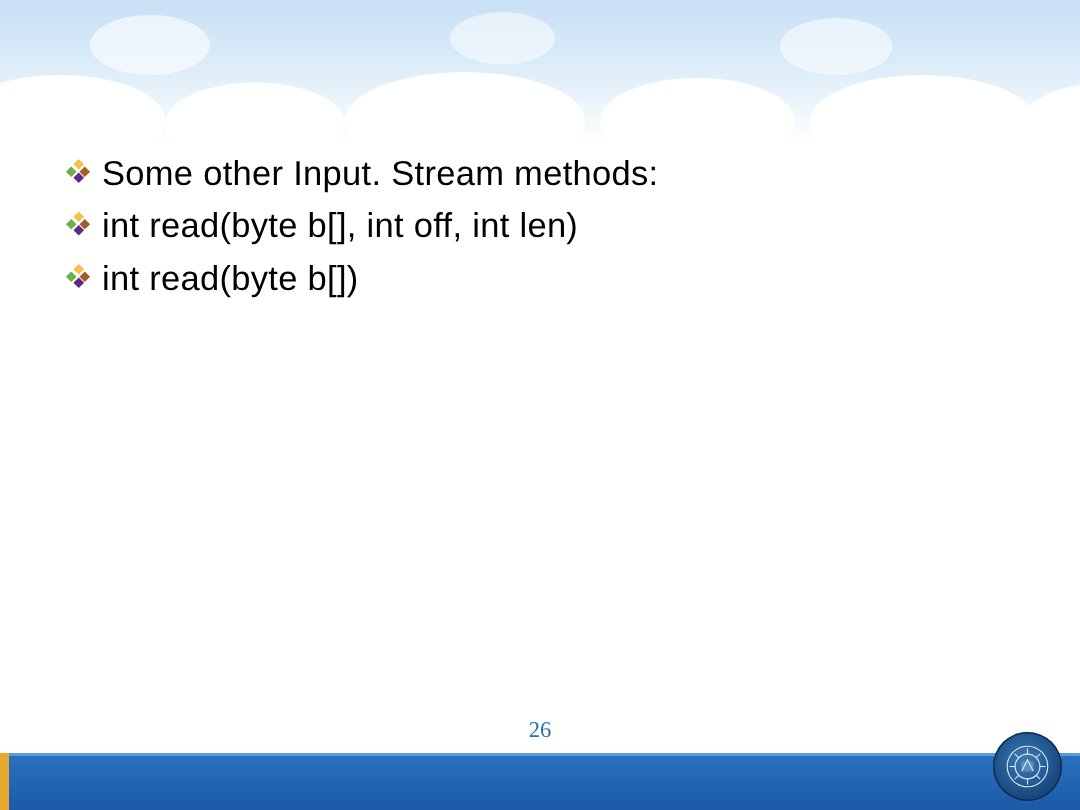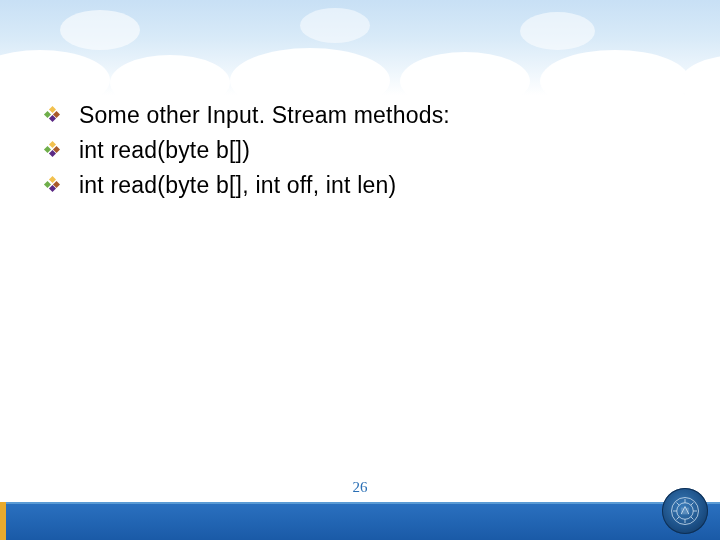--- a/index.html
+++ b/index.html
@@ -35,21 +35,21 @@
     position: absolute;
     top: 100px;
     left: 46px;
     right: 40px;
   }
 
   .bullet-line {
     display: flex;
     align-items: flex-start;
     margin-bottom: 4px;
-    gap: 21px;
+    gap: 10px;
   }
   .bullet-icon {
     width: 12px;
     height: 12px;
     margin-top: 8px;
     flex-shrink: 0;
     position: relative;
   }
   
   .bullet-icon .d {
@@ -136,30 +136,30 @@
     </span>
     <span class="bullet-text">Some other Input. Stream methods:</span>
   </div>
   <div class="bullet-line">
     <span class="bullet-icon">
       <span class="d d1"></span>
         <span class="d d2"></span>
         <span class="d d3"></span>
         <span class="d d4"></span>
     </span>
-    <span class="bullet-text">int read(byte b[])</span>
+    <span class="bullet-text">int read(byte b[], int off, int len)</span>
   </div>
   <div class="bullet-line">
     <span class="bullet-icon">
       <span class="d d1"></span>
         <span class="d d2"></span>
         <span class="d d3"></span>
         <span class="d d4"></span>
     </span>
-    <span class="bullet-text">int read(byte b[], int off, int len)</span>
+    <span class="bullet-text">int read(byte b[])</span>
   </div>
 </div>
 
 <div class="page-number">26</div>
 
 <div class="footer">
   <div class="footer-left-accent"></div>
 </div>
 
 <div class="seal">

